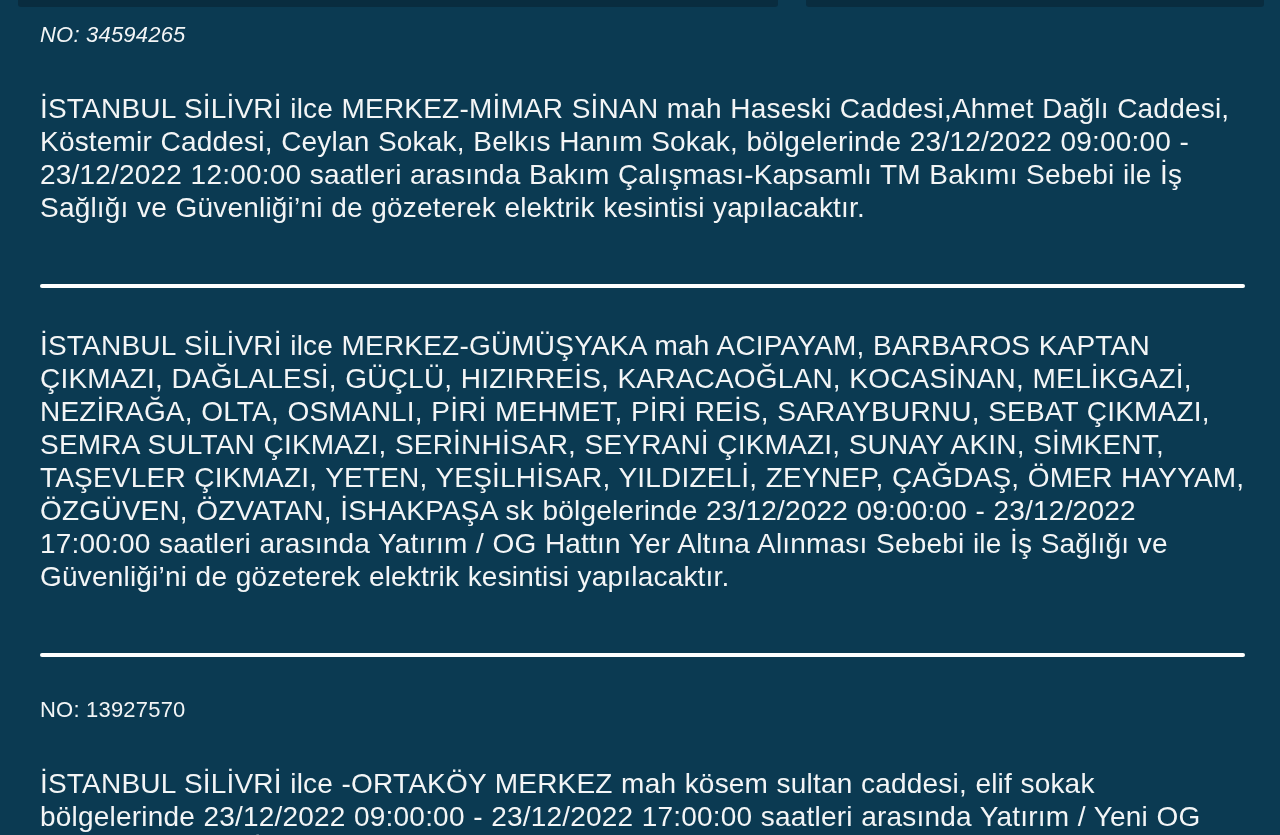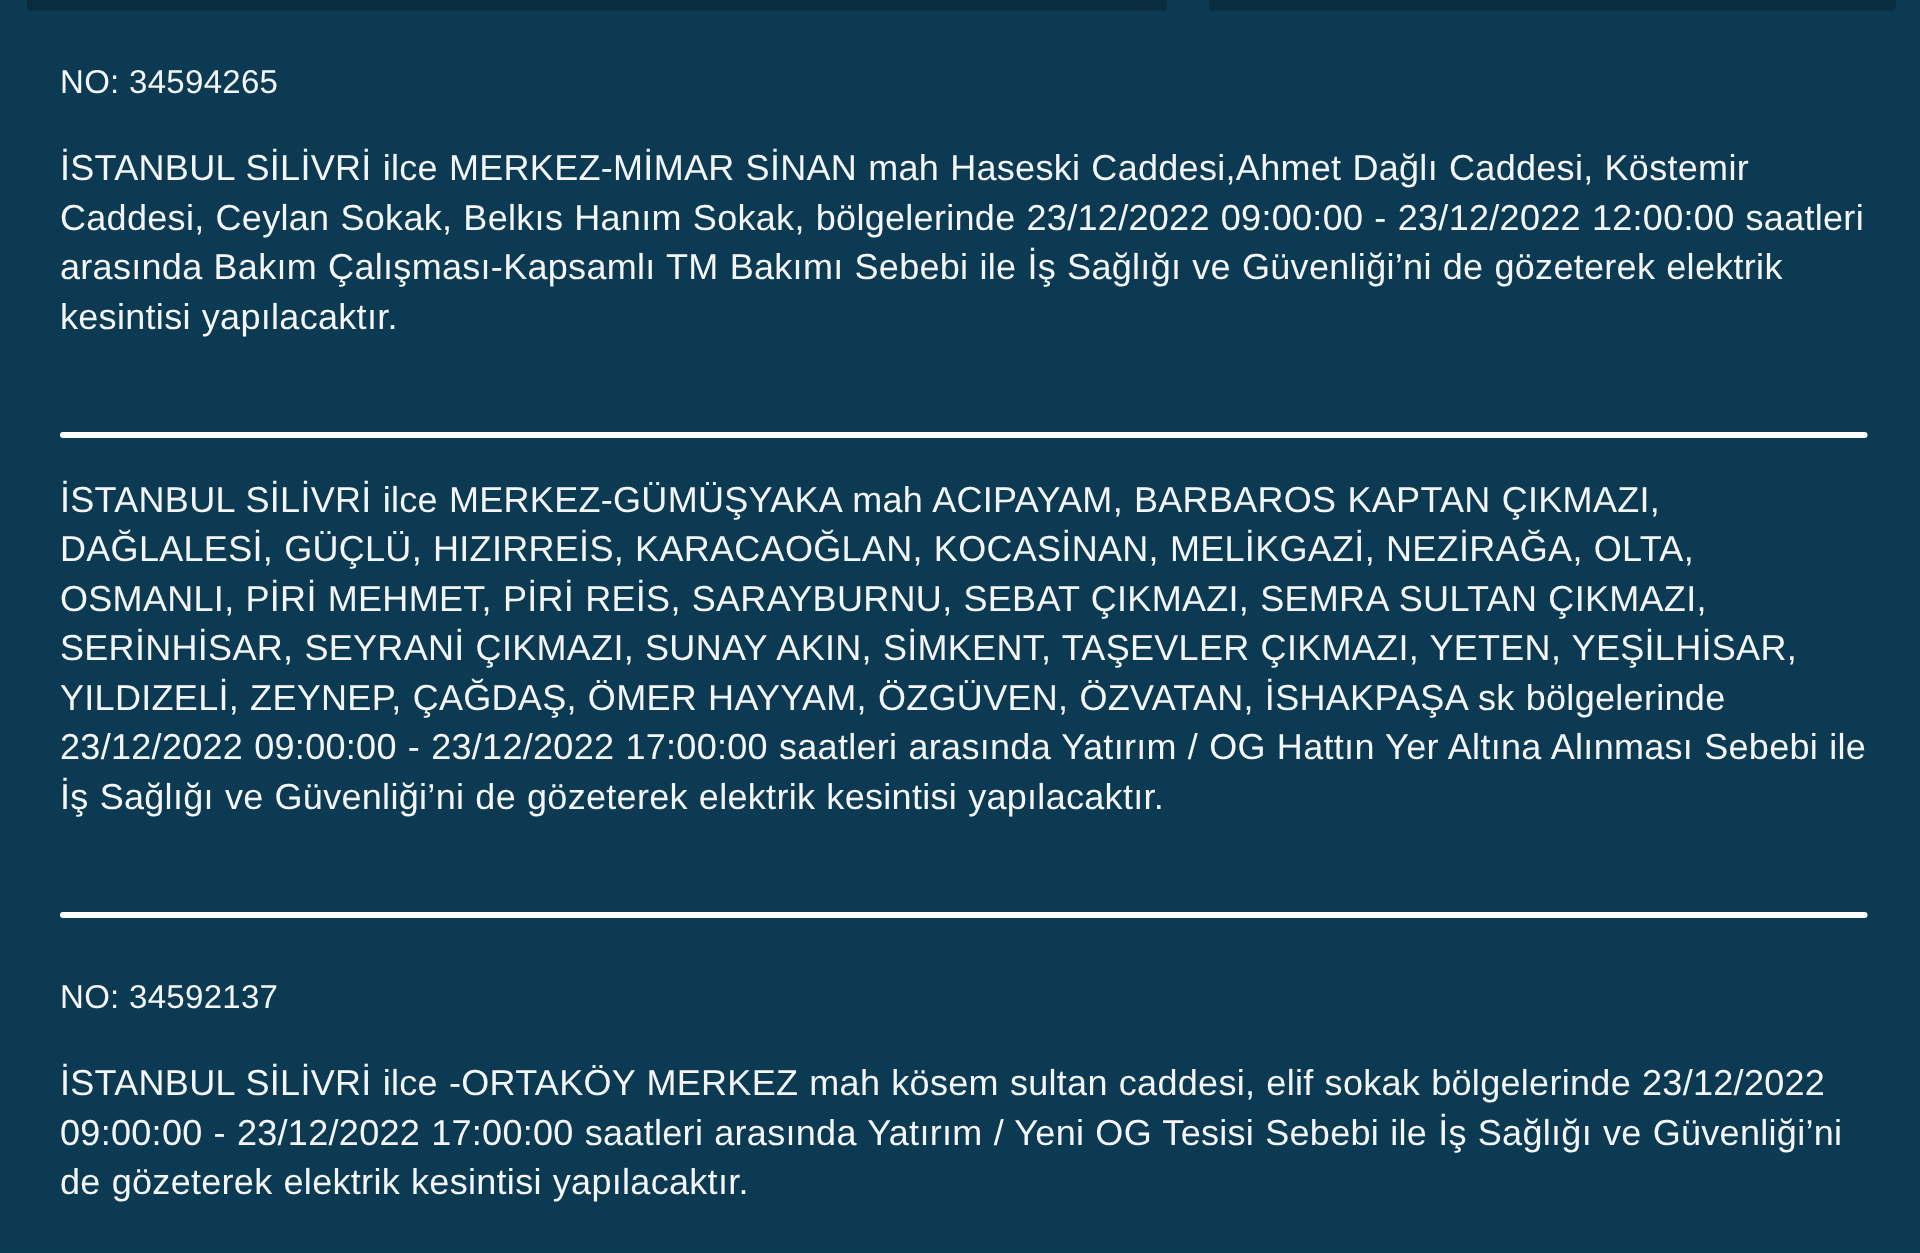--- a/index.html
+++ b/index.html
@@ -22,26 +22,26 @@
   .top-bar.left  { left: 18px;  width: 760px; }
   .top-bar.right { left: 806px; width: 458px; }
 
   .content { padding: 0 35px 0 40px; }
 
   .no-line {
     font-size: 22px;
     line-height: 33px;
     letter-spacing: 0.2px;
   }
-  .no-line.first    { margin-top: 38px; }
+  .no-line.first    { margin-top: 18px; font-style: italic; }
   .no-line.after-hr { margin-top: 36px; }
 
   .body-text {
-    margin-top: 25px;
-    font-size: 24px;
+    margin-top: 41px;
+    font-size: 28px;
     line-height: 33px;
     letter-spacing: 0.2px;
     word-spacing: 0.5px;
   }
 
   .divider {
     border: none;
     height: 4px;
     background: #ffffff;
     border-radius: 2px;
@@ -63,17 +63,17 @@
 
   <hr class="divider">
 
   <section>
     <p class="body-text">İSTANBUL SİLİVRİ ilce MERKEZ-GÜMÜŞYAKA mah ACIPAYAM, BARBAROS KAPTAN ÇIKMAZI, DAĞLALESİ, GÜÇLÜ, HIZIRREİS, KARACAOĞLAN, KOCASİNAN, MELİKGAZİ, NEZİRAĞA, OLTA, OSMANLI, PİRİ MEHMET, PİRİ REİS, SARAYBURNU, SEBAT ÇIKMAZI, SEMRA SULTAN ÇIKMAZI, SERİNHİSAR, SEYRANİ ÇIKMAZI, SUNAY AKIN, SİMKENT, TAŞEVLER ÇIKMAZI, YETEN, YEŞİLHİSAR, YILDIZELİ, ZEYNEP, ÇAĞDAŞ, ÖMER HAYYAM, ÖZGÜVEN, ÖZVATAN, İSHAKPAŞA sk bölgelerinde 23/12/2022 09:00:00 - 23/12/2022 17:00:00 saatleri arasında Yatırım / OG Hattın Yer Altına Alınması Sebebi ile İş Sağlığı ve Güvenliği’ni de gözeterek elektrik kesintisi yapılacaktır.</p>
   </section>
 
   <hr class="divider">
 
   <section>
-    <div class="no-line after-hr">NO: 34592137</div>
+    <div class="no-line after-hr">NO: 13927570</div>
     <p class="body-text">İSTANBUL SİLİVRİ ilce -ORTAKÖY MERKEZ mah kösem sultan caddesi, elif sokak bölgelerinde 23/12/2022 09:00:00 - 23/12/2022 17:00:00 saatleri arasında Yatırım / Yeni OG Tesisi Sebebi ile İş Sağlığı ve Güvenliği’ni de gözeterek elektrik kesintisi yapılacaktır.</p>
   </section>
 
 </div>
 
 </body></html>

